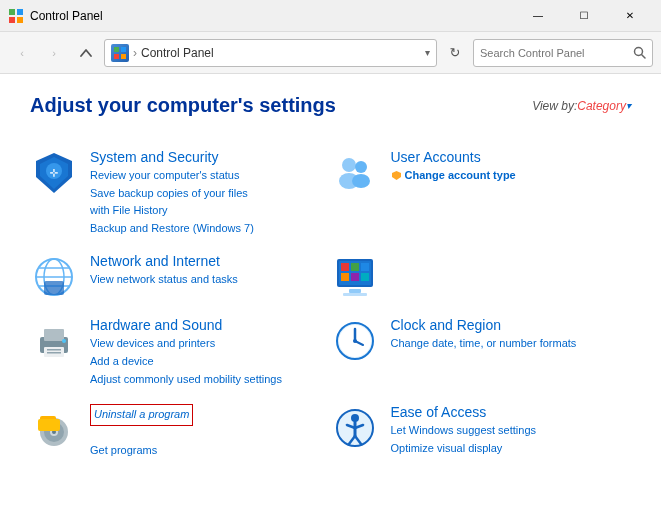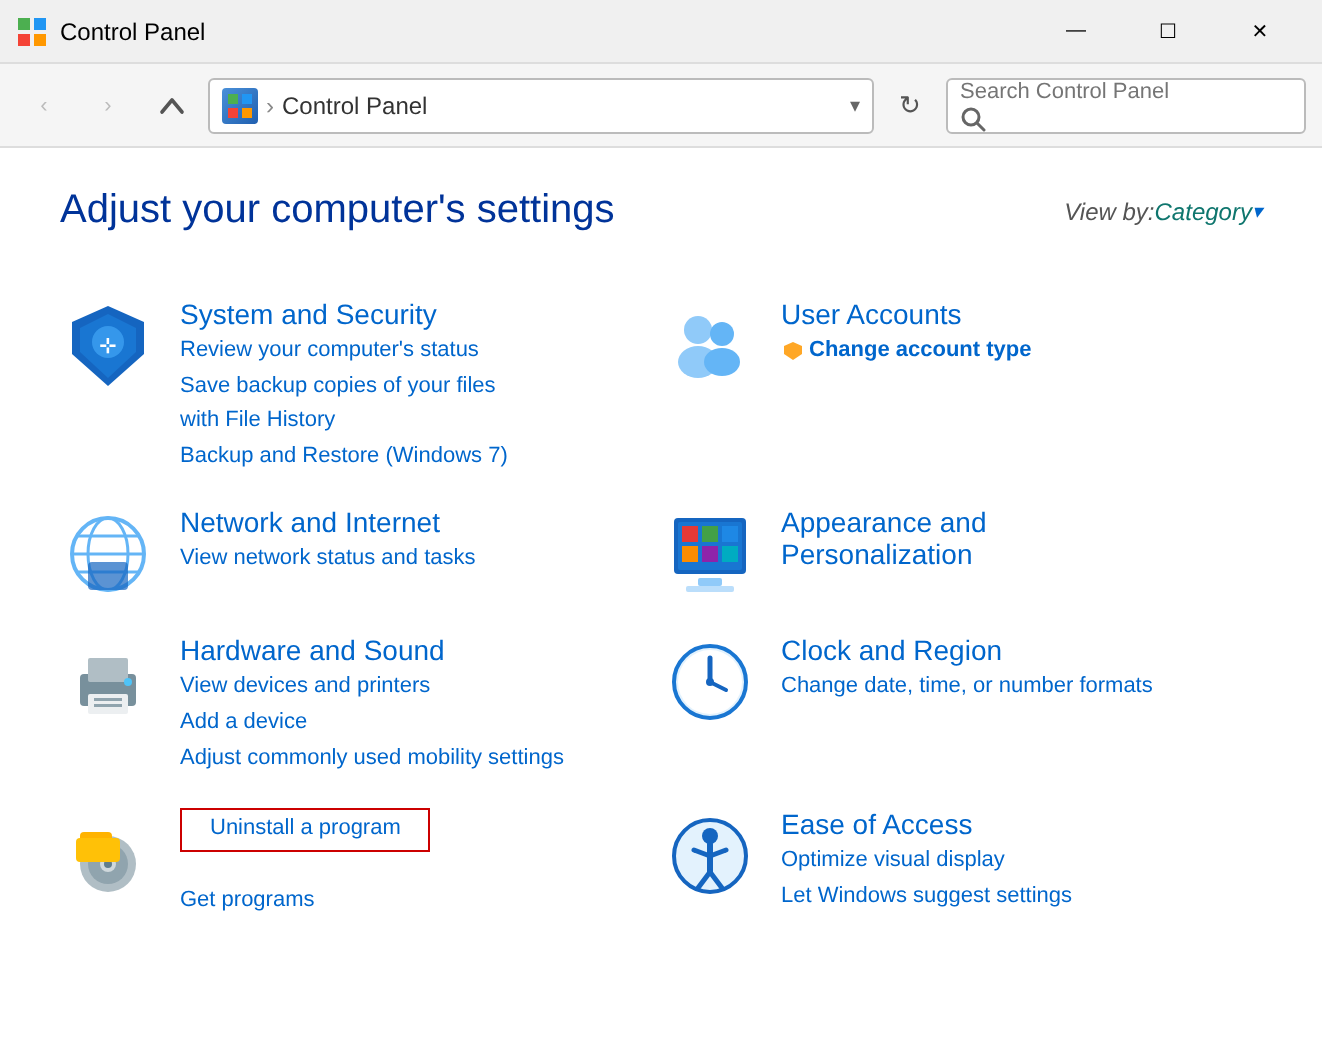--- a/index.html
+++ b/index.html
@@ -66,24 +66,23 @@
     .refresh-btn {
       width: 28px; height: 28px;
       border: none; background: transparent;
       cursor: pointer; color: #555; font-size: 13px;
       display: flex; align-items: center; justify-content: center;
     }
     .search-bar {
       width: 180px; height: 28px;
       border: 1px solid #bbb;
       border-radius: 3px;
-      display: flex; align-items: flex-start;
+      display: flex; align-items: center;
       background: #fff;
       padding: 0 6px;
-      flex-direction: column;
     }
     .search-input {
       border: none; outline: none;
       font-size: 11px; color: #999;
       flex: 1; background: transparent;
     }
     .search-icon { color: #666; font-size: 12px; }
 
     
     .main {
@@ -92,32 +91,32 @@
     }
     .page-header {
       display: flex;
       align-items: center;
       justify-content: space-between;
       margin-bottom: 24px;
     }
     .page-title {
       font-size: 20px;
       color: #003399;
-      font-weight: normal;
+      font-weight: bold;
     }
     .viewby {
       display: flex;
       align-items: center;
       gap: 0;
       font-size: 12px;
       color: #333;
       font-style: italic;
     }
     .viewby-label { color: #555; }
-    .viewby-value { color: #0f766e; cursor: pointer; }
+    .viewby-value { color: #ef4444; cursor: pointer; }
     .viewby-arrow { color: #0066cc; font-size: 10px; }
 
     
     .categories {
       display: grid;
       grid-template-columns: 1fr 1fr;
       gap: 0;
     }
     .category-item {
       display: flex;
@@ -287,23 +286,20 @@
           <rect x="8" y="8" width="8" height="8" fill="#E53935"></rect>
           <rect x="18" y="8" width="8" height="8" fill="#43A047"></rect>
           <rect x="28" y="8" width="8" height="8" fill="#1E88E5"></rect>
           <rect x="8" y="18" width="8" height="8" fill="#FB8C00"></rect>
           <rect x="18" y="18" width="8" height="8" fill="#8E24AA"></rect>
           <rect x="28" y="18" width="8" height="8" fill="#00ACC1"></rect>
           <rect x="16" y="34" width="12" height="4" rx="1" fill="#90CAF9"></rect>
           <rect x="10" y="38" width="24" height="3" rx="1" fill="#BBDEFB"></rect>
         </svg>
       </div>
-      <div class="category-content">
-        <a class="category-title">Appearance and<br>Personalization</a>
-      </div>
     </div>
 
     <div class="category-item">
       <div class="category-icon">
         <svg width="44" height="44" viewBox="0 0 44 44">
 
           <rect x="8" y="18" width="28" height="16" rx="2" fill="#78909C"></rect>
           <rect x="12" y="10" width="20" height="12" rx="1" fill="#B0BEC5"></rect>
           <rect x="12" y="28" width="20" height="10" rx="1" fill="#ECEFF1"></rect>
           <rect x="15" y="30" width="14" height="1.5" fill="#90A4AE"></rect>
@@ -342,38 +338,38 @@
           <circle cx="22" cy="26" r="14" fill="#B0BEC5"></circle>
           <circle cx="22" cy="26" r="10" fill="#90A4AE"></circle>
           <circle cx="22" cy="26" r="4" fill="#CFD8DC"></circle>
           <circle cx="22" cy="26" r="2" fill="#607D8B"></circle>
 
           <rect x="8" y="10" width="16" height="12" rx="2" fill="#FFB300"></rect>
           <rect x="6" y="13" width="22" height="12" rx="2" fill="#FFC107"></rect>
         </svg>
       </div>
       <div class="category-content">
-        <span class="category-link highlighted" style="border:1.5px solid #cc0000;padding:1px 14px;display:inline-block;">Uninstall a program</span>
+        <span class="category-link highlighted" style="border:1.5px solid #cc0000;padding:1px 3px;display:inline-block;font-style:italic;">Uninstall a program</span>
         <span class="category-link" style="display:block;margin-top:16px;">Get programs</span>
       </div>
     </div>
 
     <div class="category-item">
       <div class="category-icon">
         <svg width="44" height="44" viewBox="0 0 44 44">
           <circle cx="22" cy="22" r="18" fill="#E3F2FD" stroke="#1565C0" stroke-width="2"></circle>
           <circle cx="22" cy="12" r="4" fill="#1565C0"></circle>
           <line x1="22" y1="16" x2="22" y2="30" stroke="#1565C0" stroke-width="3" stroke-linecap="round"></line>
           <line x1="22" y1="22" x2="14" y2="19" stroke="#1565C0" stroke-width="2.5" stroke-linecap="round"></line>
           <line x1="22" y1="22" x2="30" y2="19" stroke="#1565C0" stroke-width="2.5" stroke-linecap="round"></line>
           <line x1="22" y1="30" x2="16" y2="38" stroke="#1565C0" stroke-width="2.5" stroke-linecap="round"></line>
           <line x1="22" y1="30" x2="28" y2="38" stroke="#1565C0" stroke-width="2.5" stroke-linecap="round"></line>
         </svg>
       </div>
       <div class="category-content">
         <a class="category-title">Ease of Access</a>
+        <span class="category-link">Let Windows suggest settings</span>
         <span class="category-link">Optimize visual display</span>
-        <span class="category-link">Let Windows suggest settings</span>
       </div>
     </div>
 
   </div>
 </div>
 
 </body></html>

